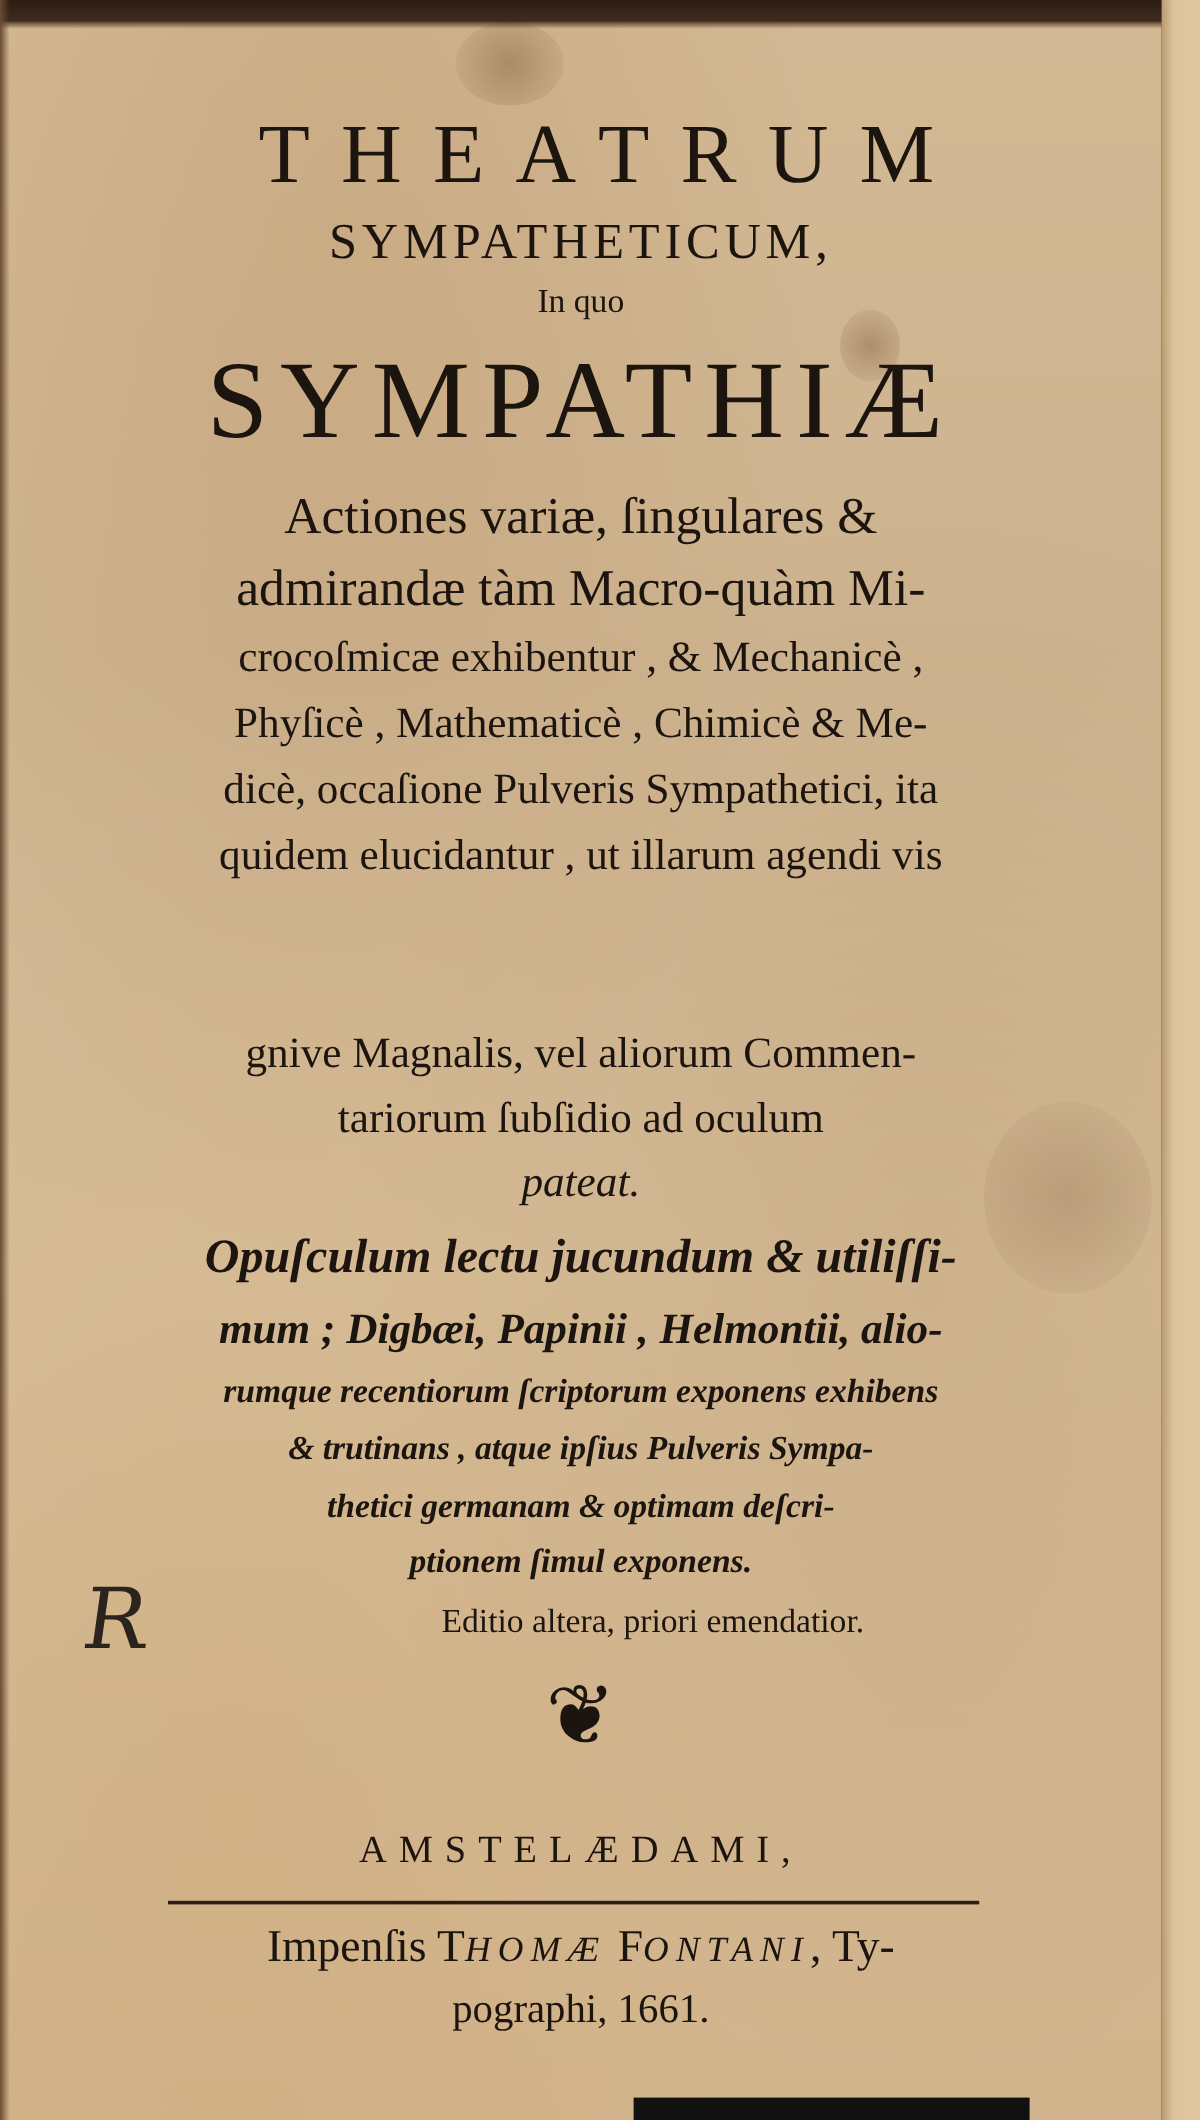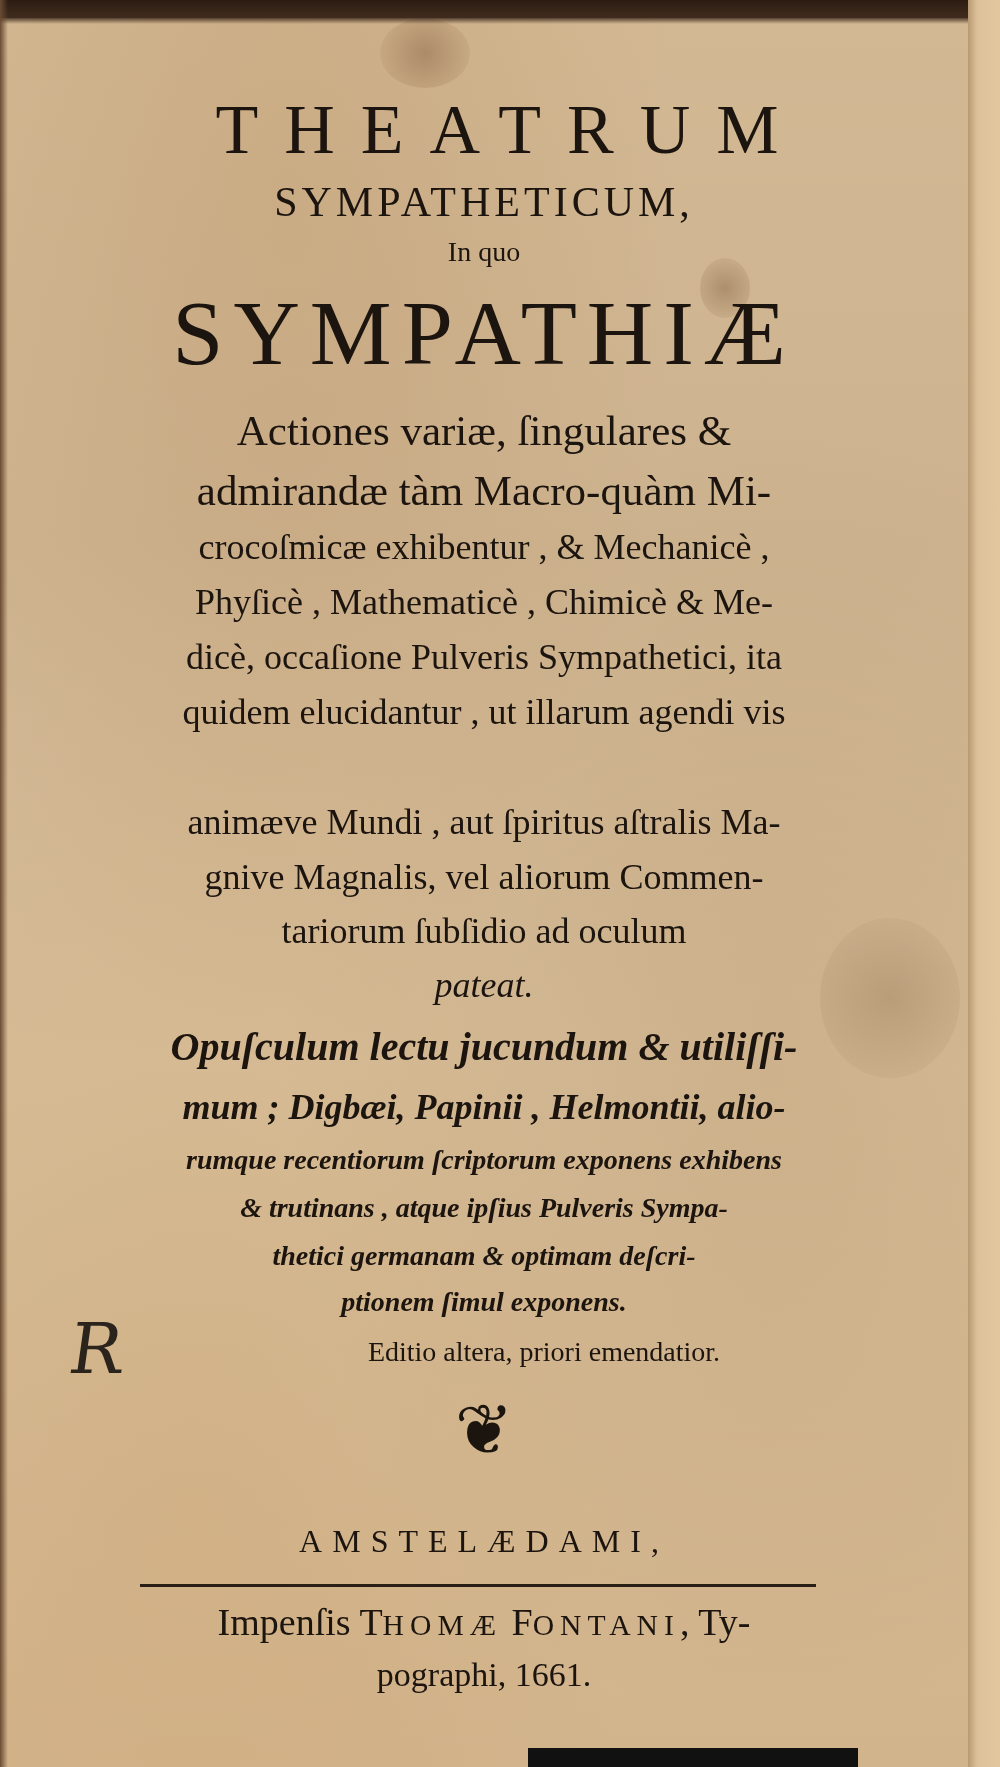--- a/index.html
+++ b/index.html
@@ -71,42 +71,41 @@
     position: absolute; left: 0; width: 968px; top: 1378px; text-align: center;
     font-size: 70px; line-height: 1;
   }
   .city { top: 1505px; font-size: 32px; letter-spacing: 10px; }
   .rule {
     position: absolute; left: 140px; top: 1566px; width: 676px; height: 3px;
     background: #2a1f17;
   }
   .imprint1 { top: 1582px; font-size: 38px; }
   .imprint2 { top: 1638px; font-size: 34px; }
-  .sc { font-size: 0.78em; letter-spacing: 6px; }
+  .sc { font-size: 0.78em; letter-spacing: 6px; font-style: italic; }
 </style>
 </head>
 <body>
 
 <div class="page">
   <div class="stain" style="left:380px;top:0;width:90px;height:70px;"></div>
   <div class="stain" style="left:700px;top:240px;width:50px;height:60px;"></div>
   <div class="stain" style="left:820px;top:900px;width:140px;height:160px;opacity:0.6;"></div>
 
   <div class="line t1">THEATRUM</div>
   <div class="line t2">SYMPATHETICUM,</div>
   <div class="line t3">In quo</div>
   <div class="line t4">SYMPATHIÆ</div>
 
   <div class="line body-line b1">Actiones variæ, ſingulares &amp;</div>
   <div class="line body-line b2">admirandæ tàm Macro-quàm Mi-</div>
   <div class="line body-line b3">crocoſmicæ exhibentur , &amp; Mechanicè ,</div>
   <div class="line body-line b4">Phyſicè , Mathematicè , Chimicè &amp; Me-</div>
   <div class="line body-line b5">dicè, occaſione Pulveris Sympathetici, ita</div>
   <div class="line body-line b6">quidem elucidantur , ut illarum agendi vis</div>
-  <div class="line body-line b8">animæve Mundi , aut ſpiritus aſtralis Ma-</div>
   <div class="line body-line b9">gnive Magnalis, vel aliorum Commen-</div>
   <div class="line body-line b10">tariorum ſubſidio ad oculum</div>
   <div class="line body-line b11">pateat.</div>
 
   <div class="line it i1">Opuſculum lectu jucundum &amp; utiliſſi-</div>
   <div class="line it i2">mum ; Digbæi, Papinii , Helmontii, alio-</div>
   <div class="line it i3">rumque recentiorum ſcriptorum exponens exhibens</div>
   <div class="line it i4">&amp; trutinans , atque ipſius Pulveris Sympa-</div>
   <div class="line it i5">thetici germanam &amp; optimam deſcri-</div>
   <div class="line it i6">ptionem ſimul exponens.</div>

